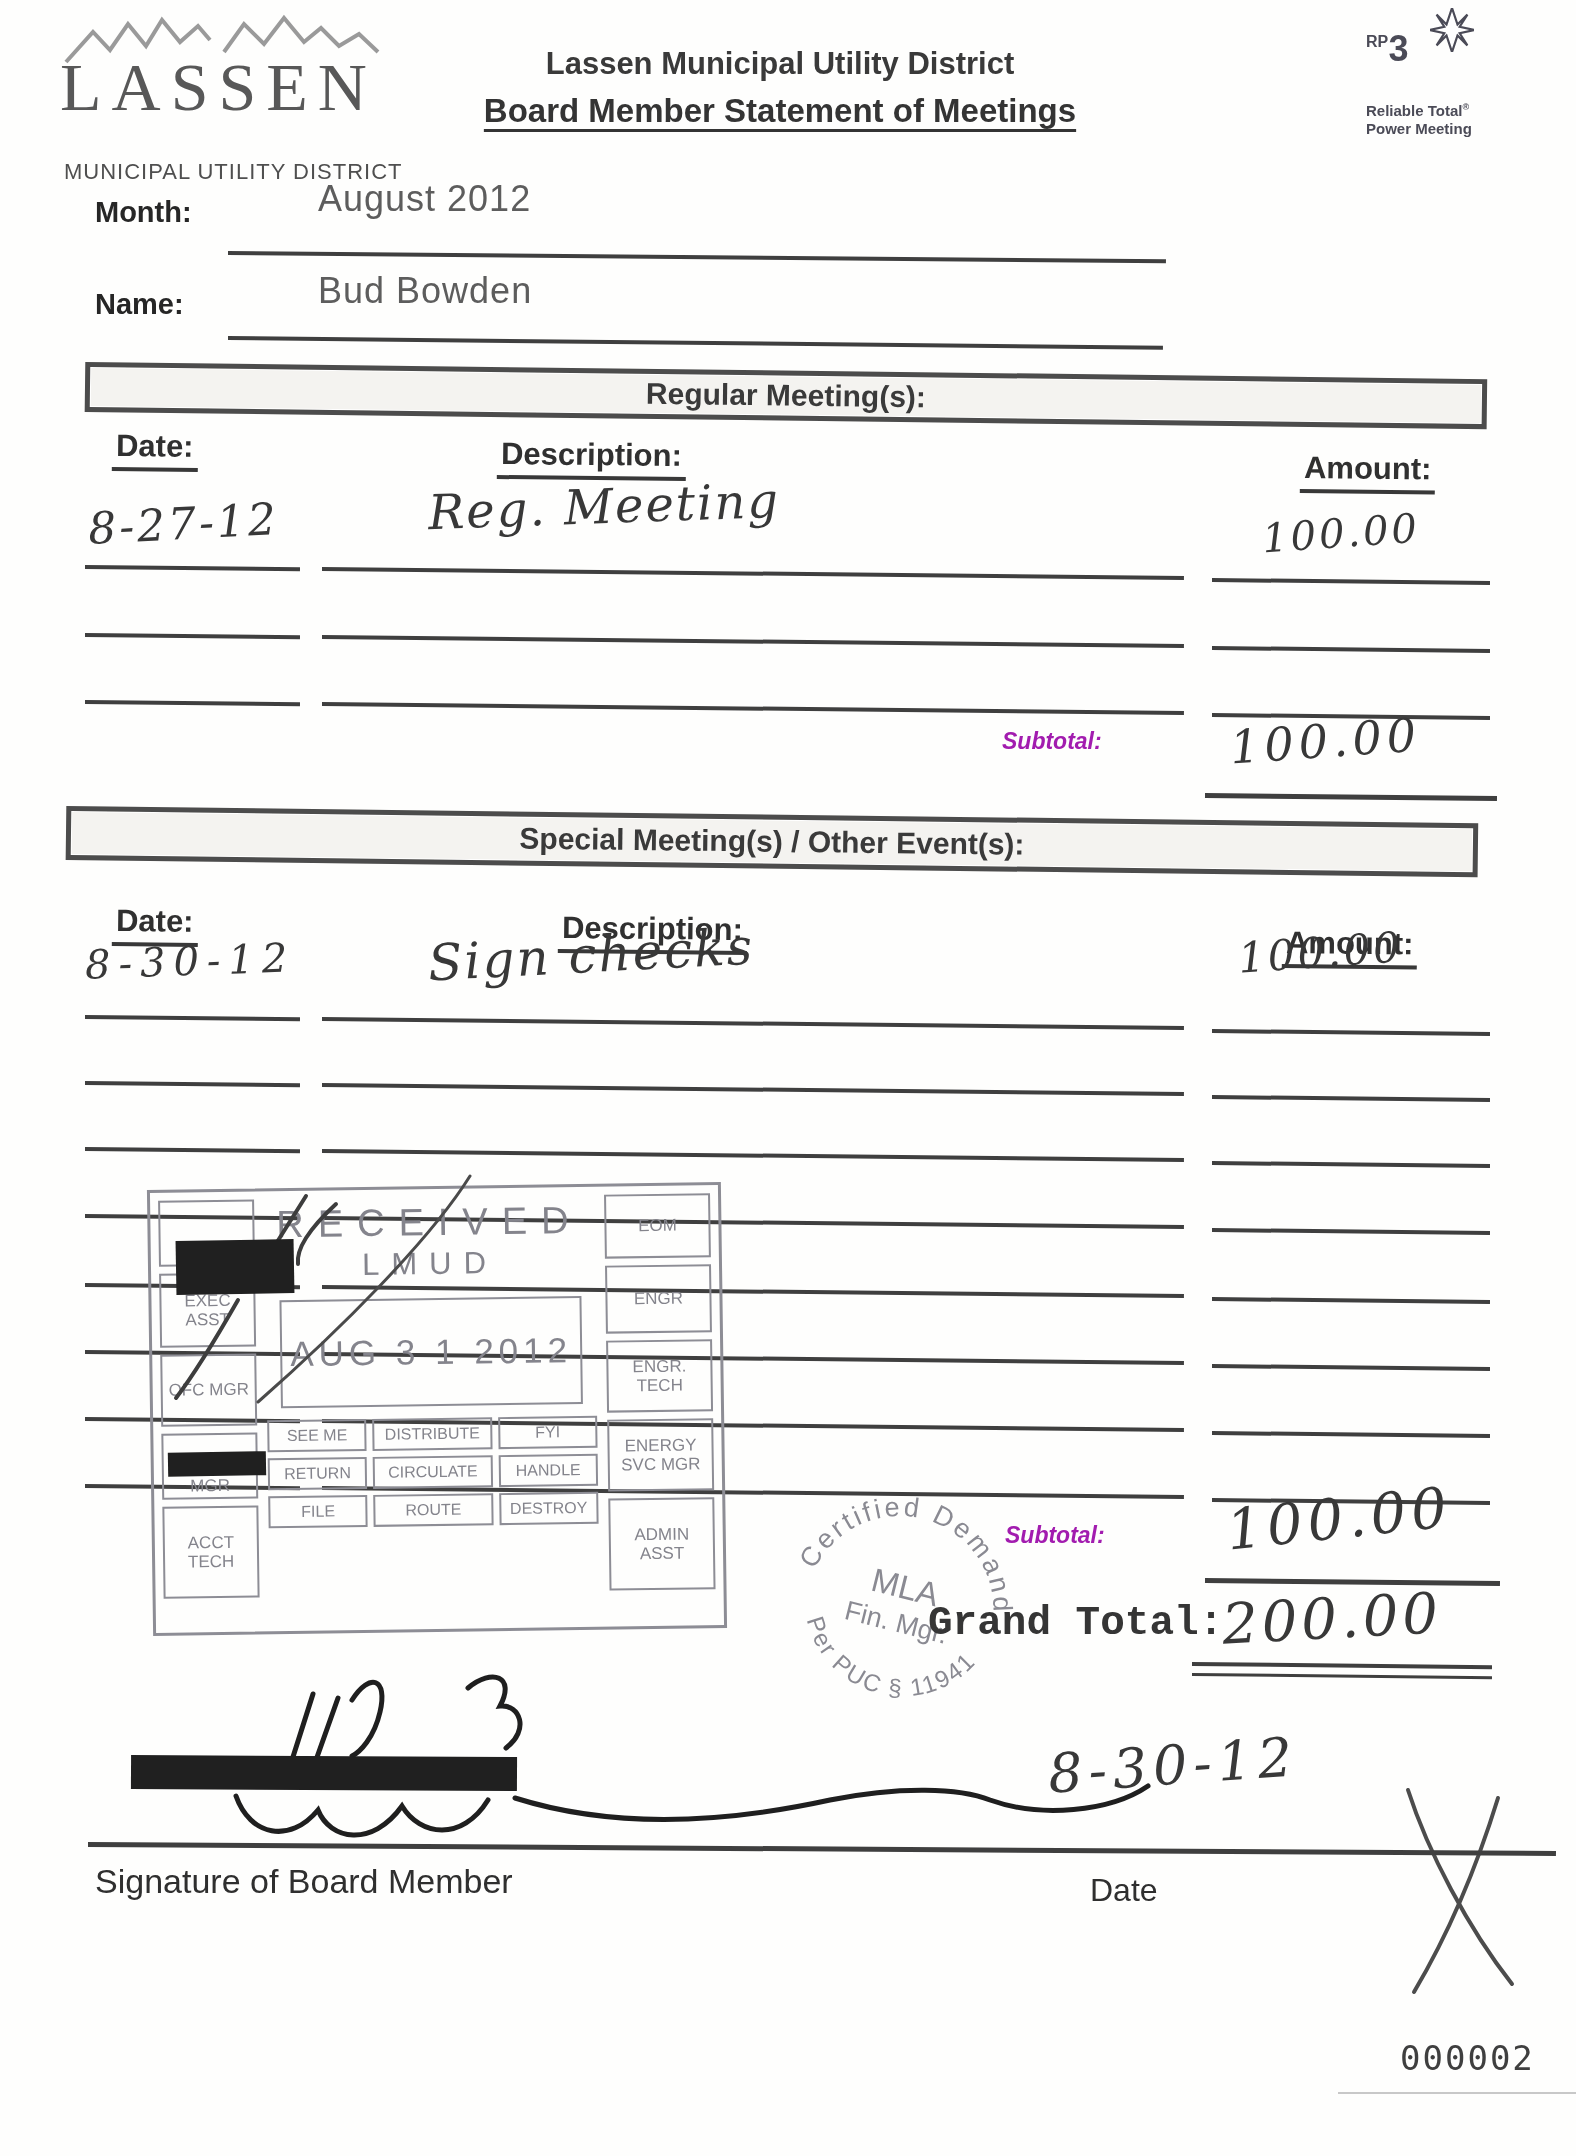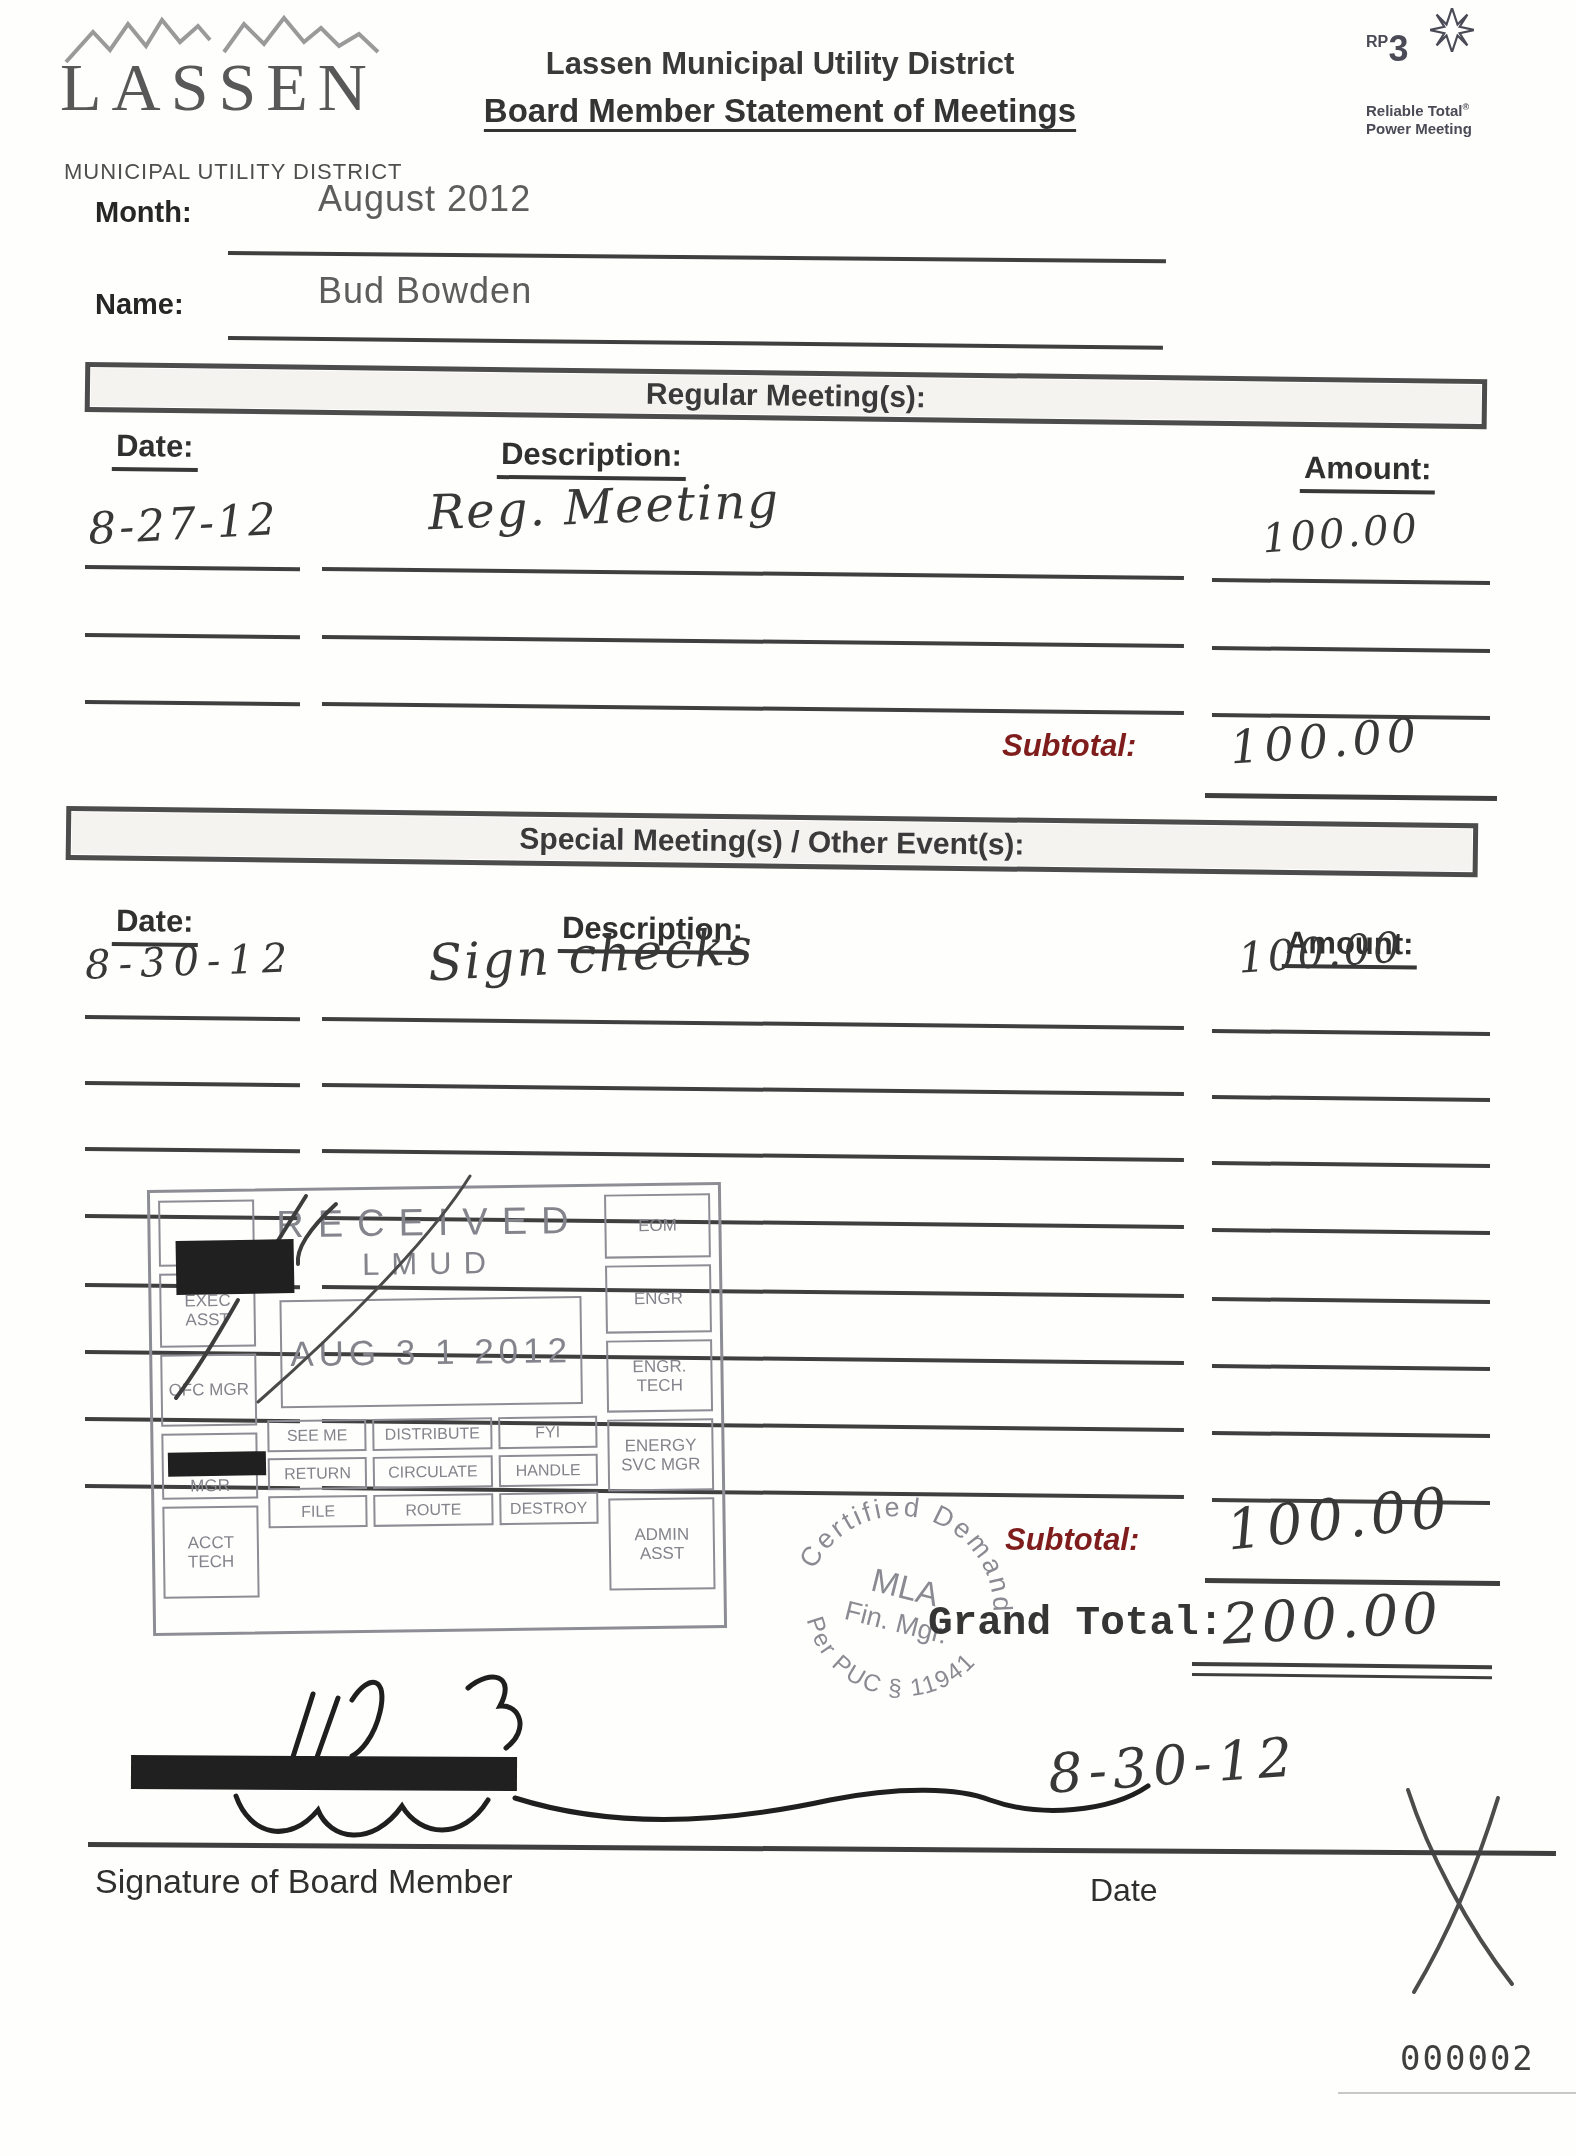--- a/index.html
+++ b/index.html
@@ -9,21 +9,21 @@
   .line{position:absolute;height:4px;background:#3f3f3f;transform:rotate(0.6deg);transform-origin:left center;}
   .faint{background:#c8c8c8;transform:none;}
   .bar{position:absolute;border:5px solid #4c4c4c;background:#f4f3f0;display:flex;align-items:center;justify-content:center;
        font-weight:bold;font-size:30px;color:#3a3a3a;transform:rotate(0.7deg);transform-origin:left center;
        box-shadow:0 0 0 1px #fff inset;}
   .colhead{position:absolute;font-weight:bold;font-size:31px;color:#303030;border-bottom:4px solid #383838;
            padding:0 4px 3px;transform:rotate(0.6deg);transform-origin:left center;}
   .fieldlabel{position:absolute;font-size:29px;font-weight:600;color:#262626;}
   .fieldvalue{position:absolute;font-size:36px;font-weight:normal;color:#5d5d5d;letter-spacing:1px;}
   .hw{position:absolute;font-family:"DejaVu Serif",serif;font-style:italic;color:#383838;white-space:nowrap;}
-  .subtotal-label{position:absolute;font-size:31px;font-weight:bold;font-style:italic;color:#7f1d1d;}
+  .subtotal-label{position:absolute;font-size:23px;font-weight:bold;font-style:italic;color:#a21caf;}
   .grand-label{position:absolute;font-size:41px;font-weight:bold;color:#353535;}
   .lassen-word{font-family:"Liberation Serif",serif;font-size:68px;letter-spacing:10px;color:#585858;}
   .lassen-sub{font-size:22px;letter-spacing:1px;color:#4f4f4f;margin-top:33px;}
   .title1{position:absolute;left:420px;top:46px;width:720px;text-align:center;font-size:31px;font-weight:bold;color:#3a3a3a;}
   .title2{position:absolute;left:420px;top:92px;width:720px;text-align:center;font-size:33px;font-weight:bold;color:#343434;
           text-decoration:underline;text-decoration-thickness:3px;text-underline-offset:7px;}
   .rp3{position:absolute;left:1342px;top:14px;width:170px;color:#4b4b57;margin-left:24px;}
   .rp3-mark{position:relative;height:88px;font-weight:800;}
   .rp3-three{font-size:36px;position:relative;top:14px;left:-4px;}
   .rp3-tag{font-size:15px;font-weight:bold;line-height:1.2;}

